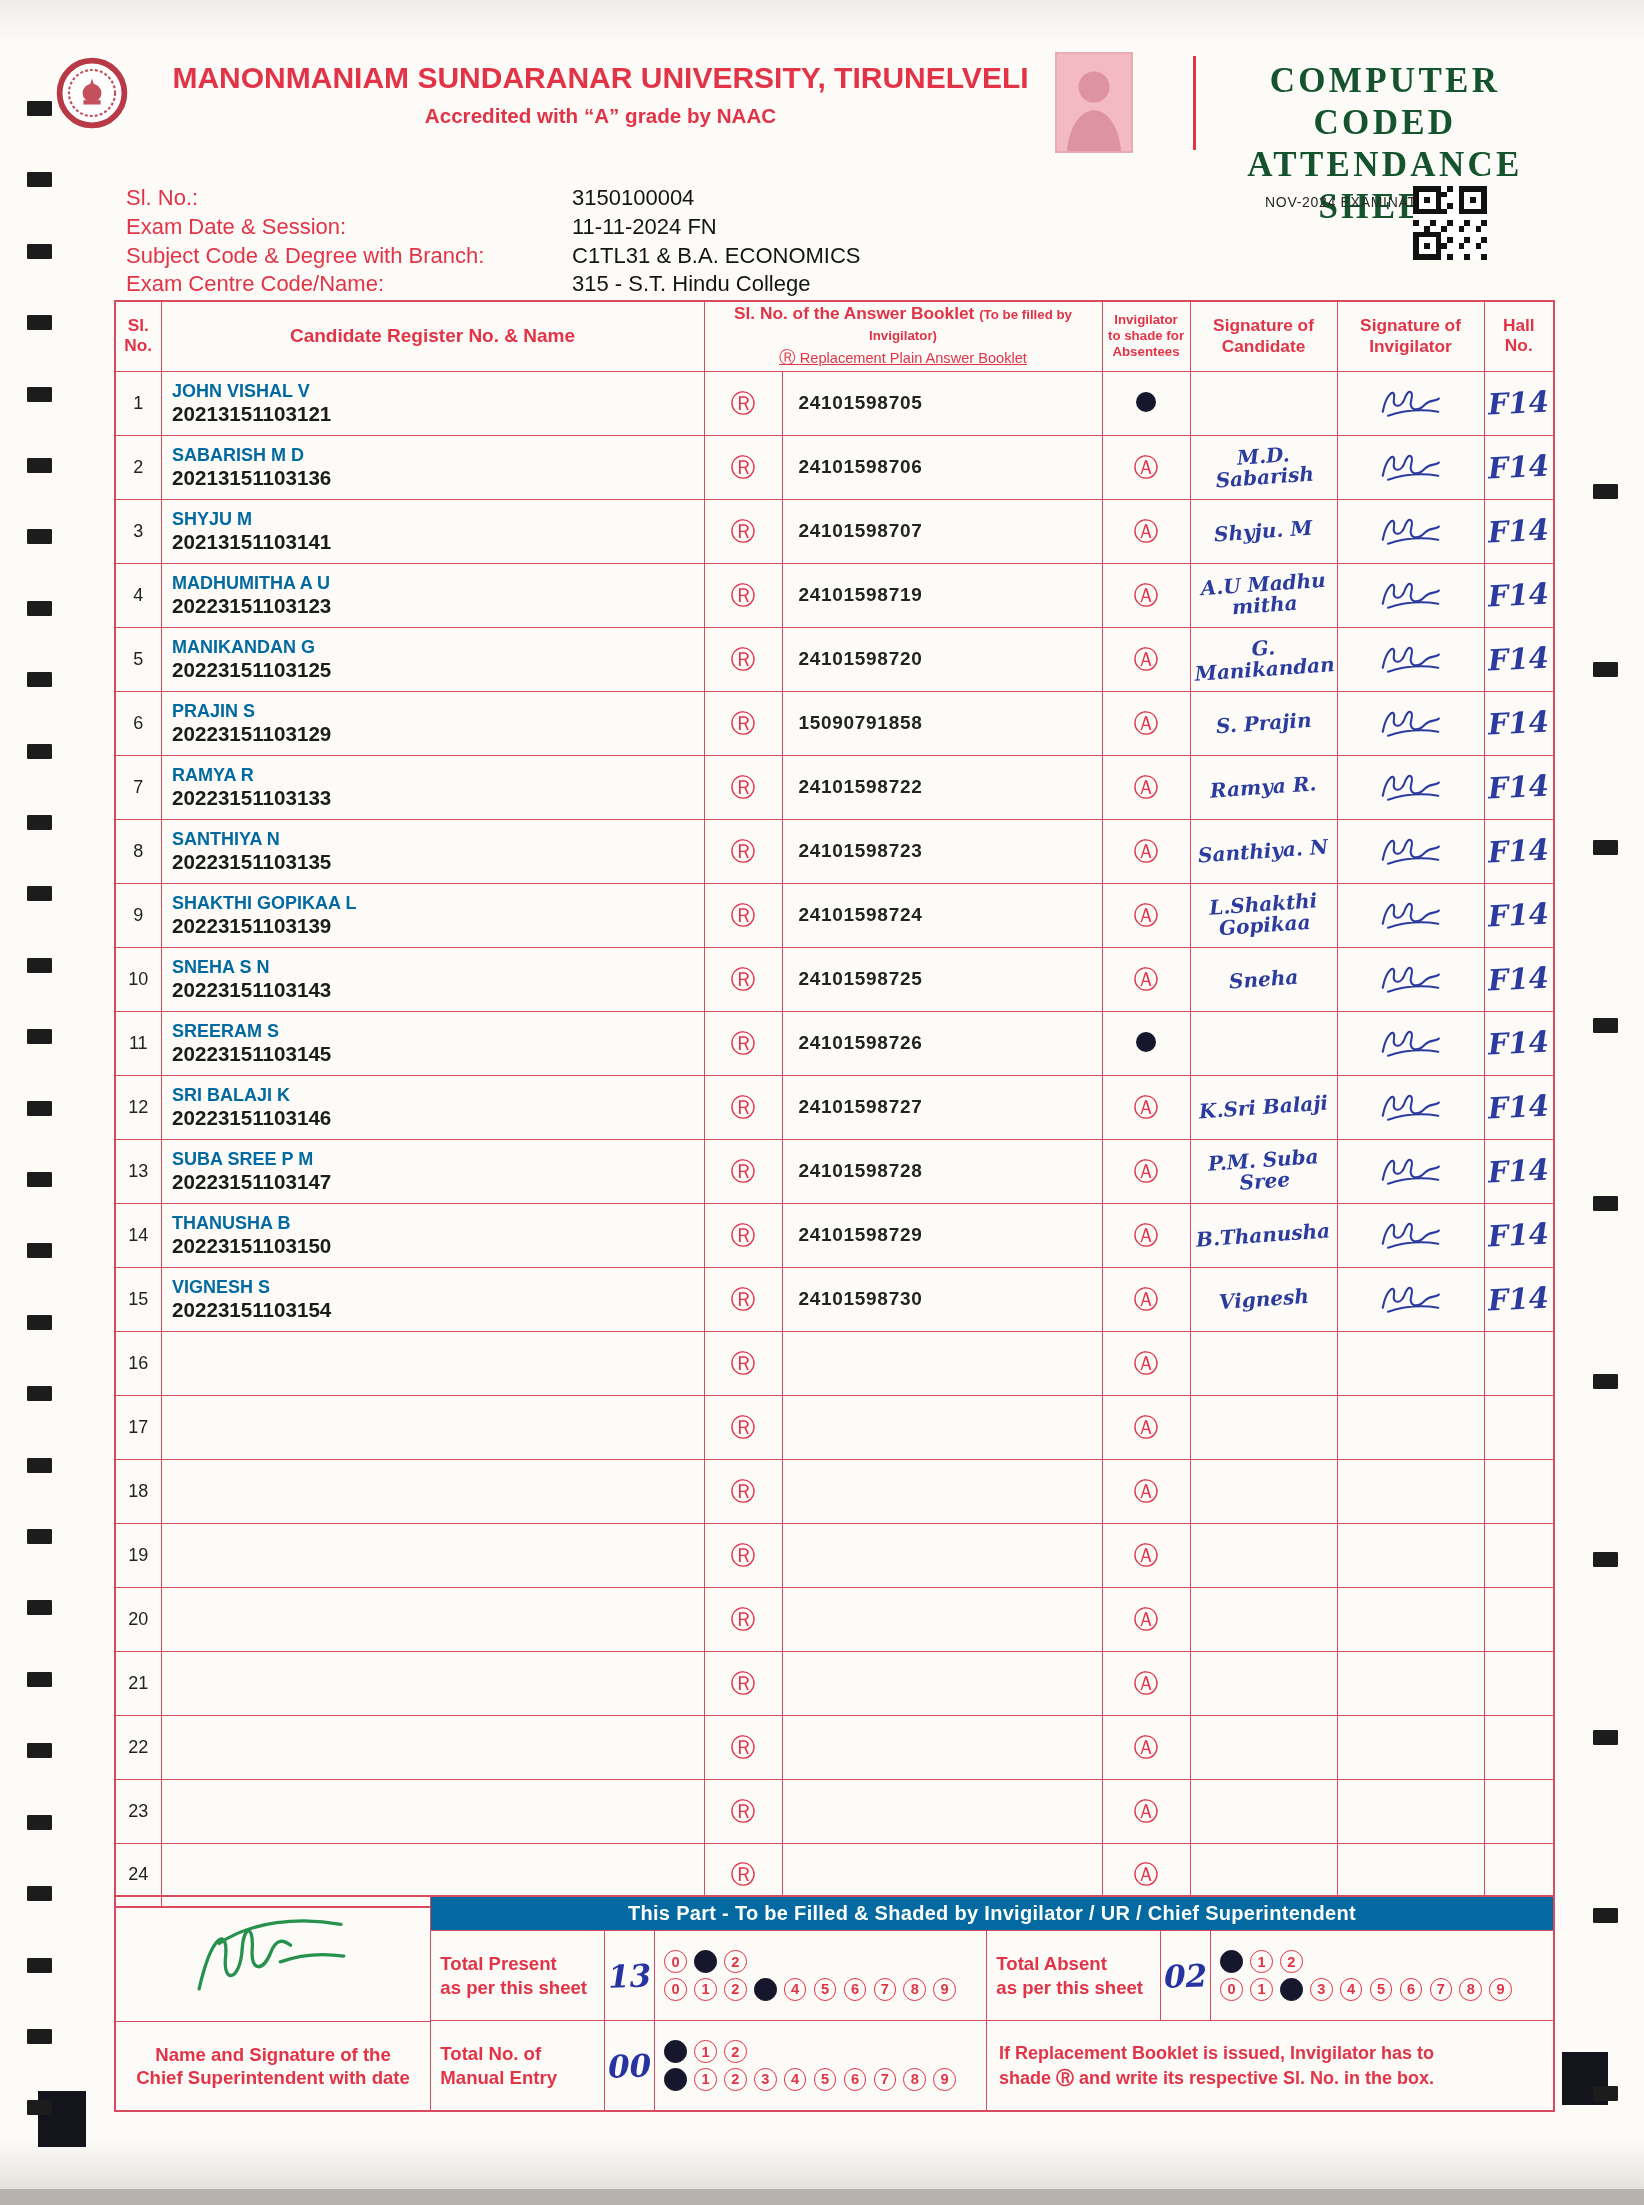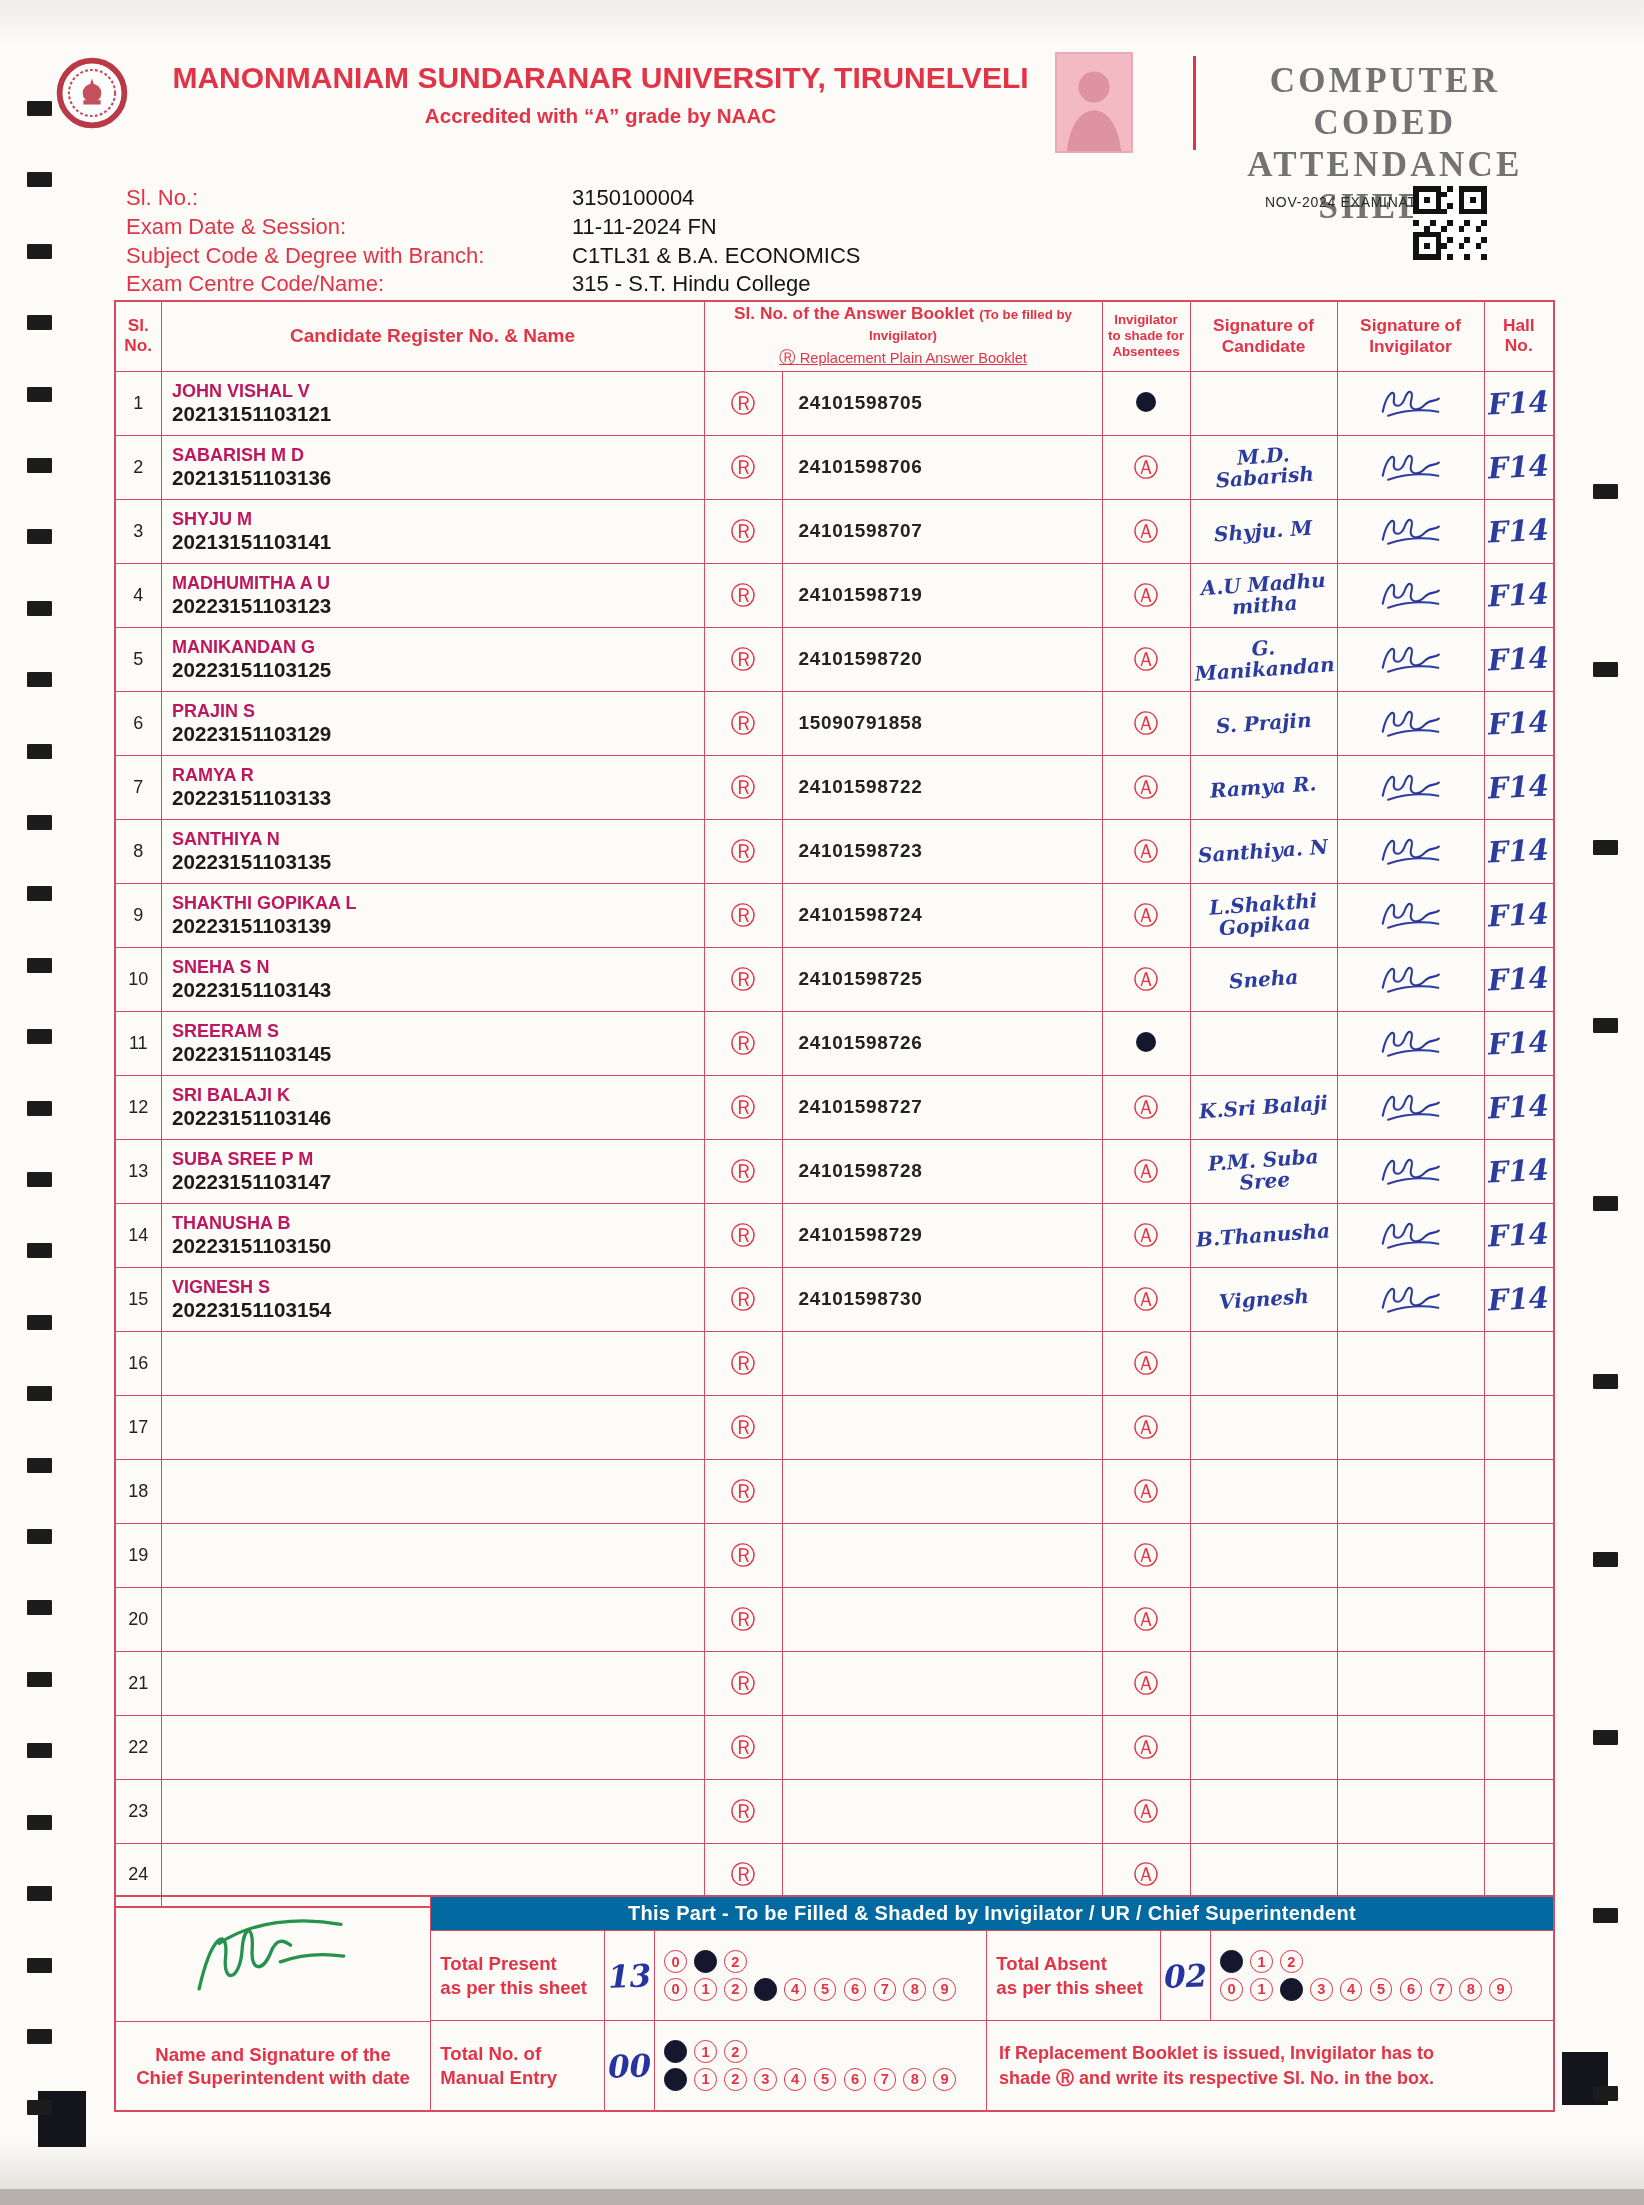--- a/index.html
+++ b/index.html
@@ -21,21 +21,21 @@
   .scan-strip{position:absolute;left:0;right:0;bottom:0;height:16px;background:#b7b2ab;}
   
   .logo{position:absolute;left:56px;top:57px;width:72px;height:72px;}
   .uni-title{position:absolute;left:149px;top:61px;width:903px;text-align:center;
     font-size:30px;font-weight:bold;color:var(--red);letter-spacing:0px;}
   .uni-accred{position:absolute;left:149px;top:104px;width:903px;text-align:center;
     font-size:20.6px;font-weight:bold;color:var(--red);}
   .portrait{position:absolute;left:1055px;top:52px;width:78px;height:101px;}
   .vline{position:absolute;left:1193px;top:56px;width:2.7px;height:94px;background:var(--red);}
   .sheet-title{position:absolute;left:1204px;top:60px;width:362px;text-align:center;
-    font-family:"Liberation Serif",serif;font-weight:bold;color:#737373;font-size:35px;
+    font-family:"Liberation Serif",serif;font-weight:bold;color:#14532d;font-size:35px;
     letter-spacing:3.3px;line-height:1.2;}
   .exam-session{position:absolute;left:1265px;top:194px;font-size:14px;color:#2a2a2a;letter-spacing:0.7px;}
   
   .info-row{position:absolute;left:126px;height:26.6px;font-size:22px;font-weight:normal;}
   .info-label{color:var(--red);}
   .info-value{position:absolute;left:446px;color:#141414;white-space:nowrap;}
   .qr{position:absolute;left:1413px;top:186px;width:74px;height:74px;}
   
   table.att{position:absolute;left:114px;top:300px;width:1441px;border-collapse:collapse;table-layout:fixed;}
   table.att,table.att th,table.att td{border:1.3px solid var(--line);}
@@ -47,21 +47,21 @@
   th.h-absent{font-size:13.3px;line-height:1.2;}
   th.h-sig{font-size:17.3px;line-height:1.25;}
   .pre{white-space:pre-line;}
   .bk1{font-size:17.3px;font-weight:bold;}
   .bk1 .bk-paren{font-size:13.3px;}
   .bk2{font-size:14.6px;font-weight:normal;margin-top:2px;text-decoration:underline;}
   .bk2 .rsym-inline{font-size:16.6px;}
   tr.att-row{height:64px;}
   td.c-sl{text-align:center;font-size:18px;color:#222;}
   td.c-name{padding-left:10.6px;vertical-align:middle;}
-  .nm{font-size:18px;font-weight:bold;color:#be185d;line-height:21px;}
+  .nm{font-size:18px;font-weight:bold;color:#0369a1;line-height:21px;}
   .rg{font-size:20.6px;font-weight:bold;color:#1b1b1b;line-height:24px;}
   td.c-r{text-align:center;}
   .rsym{font-size:25px;color:var(--red);}
   td.c-bk{padding-left:16px;font-size:19px;font-weight:600;color:#222;letter-spacing:0.7px;}
   td.c-ab{text-align:center;font-size:25px;color:var(--red);}
   .dot{display:inline-block;width:20px;height:20px;border-radius:50%;background:var(--dark);}
   td.c-sig{text-align:center;vertical-align:middle;overflow:hidden;}
   .hand{display:inline-block;font-family:"DejaVu Serif",serif;font-style:italic;font-weight:bold;
     color:var(--blue);font-size:20px;transform:rotate(-4deg);line-height:1.05;}
   td.c-inv{text-align:center;vertical-align:middle;}

